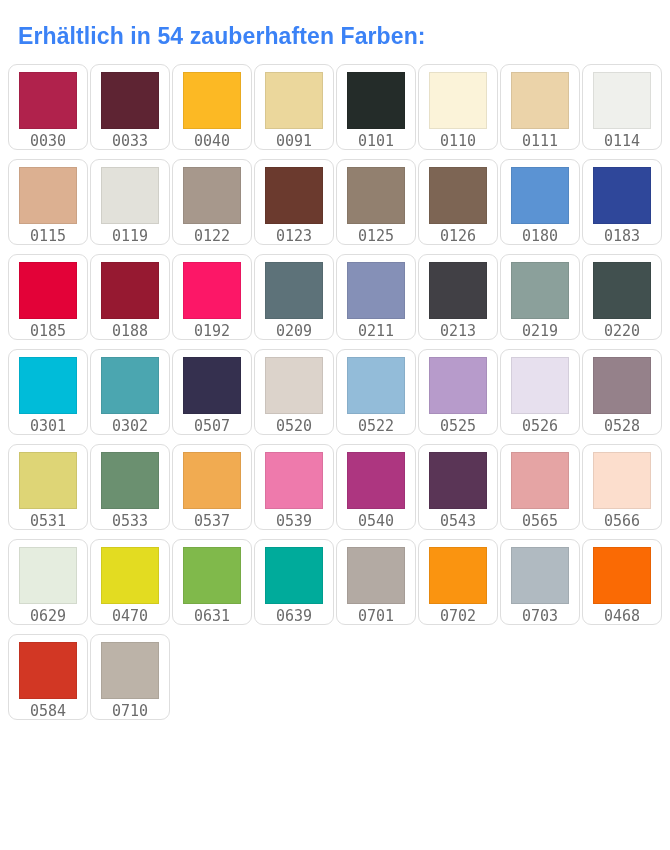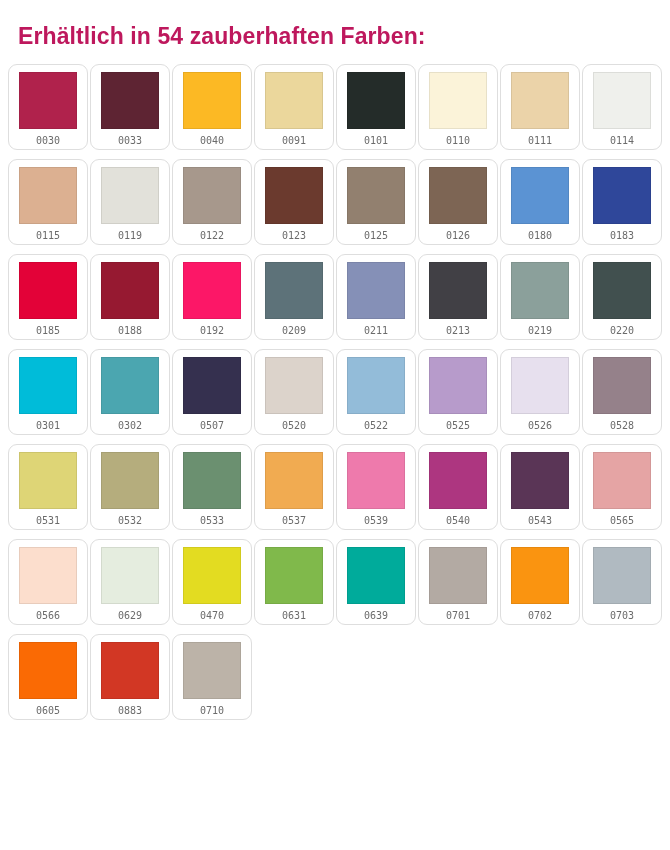--- a/index.html
+++ b/index.html
@@ -17,21 +17,21 @@
     width: 670px;
     height: 850px;
     box-sizing: border-box;
     padding: 0;
     position: relative;
   }
   .page-title {
     font-family: "Liberation Sans", sans-serif;
     font-size: 23px;
     font-weight: bold;
-    color: #be185d;
+    color: #3b82f6;
     letter-spacing: 0.1px;
     padding: 22px 0 0 18px;
     margin: 0;
     line-height: 28px;
   }
   .swatch-grid {
     display: grid;
     grid-template-columns: repeat(8, 80px);
     gap: 9px 2px;
     padding: 14px 0 0 8px;
@@ -53,21 +53,21 @@
   }
   .swatch-chip {
     width: 58px;
     height: 57px;
     box-sizing: border-box;
     border: 1px solid rgba(0,0,0,0.08);
     flex: none;
   }
   .swatch-label {
     font-family: "DejaVu Sans Mono", "Liberation Mono", monospace;
-    font-size: 10px;
+    font-size: 15px;
     color: #6b6b6b;
     line-height: 20px;
     margin-top: 2px;
     letter-spacing: 0px;
     text-align: center;
     flex: none;
   }
 </style>
 </head>
 <body>
@@ -203,24 +203,20 @@
       </div>
       <div class="swatch-card">
         <div class="swatch-chip" style="background-color: rgb(149, 129, 138);"></div>
         <div class="swatch-label">0528</div>
       </div>
       <div class="swatch-card">
         <div class="swatch-chip" style="background-color: rgb(222, 213, 118);"></div>
         <div class="swatch-label">0531</div>
       </div>
       <div class="swatch-card">
-        <div class="swatch-chip" style="background-color: rgb(181, 173, 125);"></div>
-        <div class="swatch-label">0532</div>
-      </div>
-      <div class="swatch-card">
         <div class="swatch-chip" style="background-color: rgb(107, 144, 112);"></div>
         <div class="swatch-label">0533</div>
       </div>
       <div class="swatch-card">
         <div class="swatch-chip" style="background-color: rgb(241, 171, 81);"></div>
         <div class="swatch-label">0537</div>
       </div>
       <div class="swatch-card">
         <div class="swatch-chip" style="background-color: rgb(238, 122, 172);"></div>
         <div class="swatch-label">0539</div>
@@ -264,25 +260,25 @@
       <div class="swatch-card">
         <div class="swatch-chip" style="background-color: rgb(250, 148, 16);"></div>
         <div class="swatch-label">0702</div>
       </div>
       <div class="swatch-card">
         <div class="swatch-chip" style="background-color: rgb(176, 186, 193);"></div>
         <div class="swatch-label">0703</div>
       </div>
       <div class="swatch-card">
         <div class="swatch-chip" style="background-color: rgb(250, 106, 4);"></div>
-        <div class="swatch-label">0605</div>
+        <div class="swatch-label">0468</div>
       </div>
       <div class="swatch-card">
         <div class="swatch-chip" style="background-color: rgb(210, 55, 36);"></div>
-        <div class="swatch-label">0883</div>
+        <div class="swatch-label">0584</div>
       </div>
       <div class="swatch-card">
         <div class="swatch-chip" style="background-color: rgb(188, 179, 168);"></div>
         <div class="swatch-label">0710</div>
       </div>
     </div>
 
 </div>
 
 </body></html>

